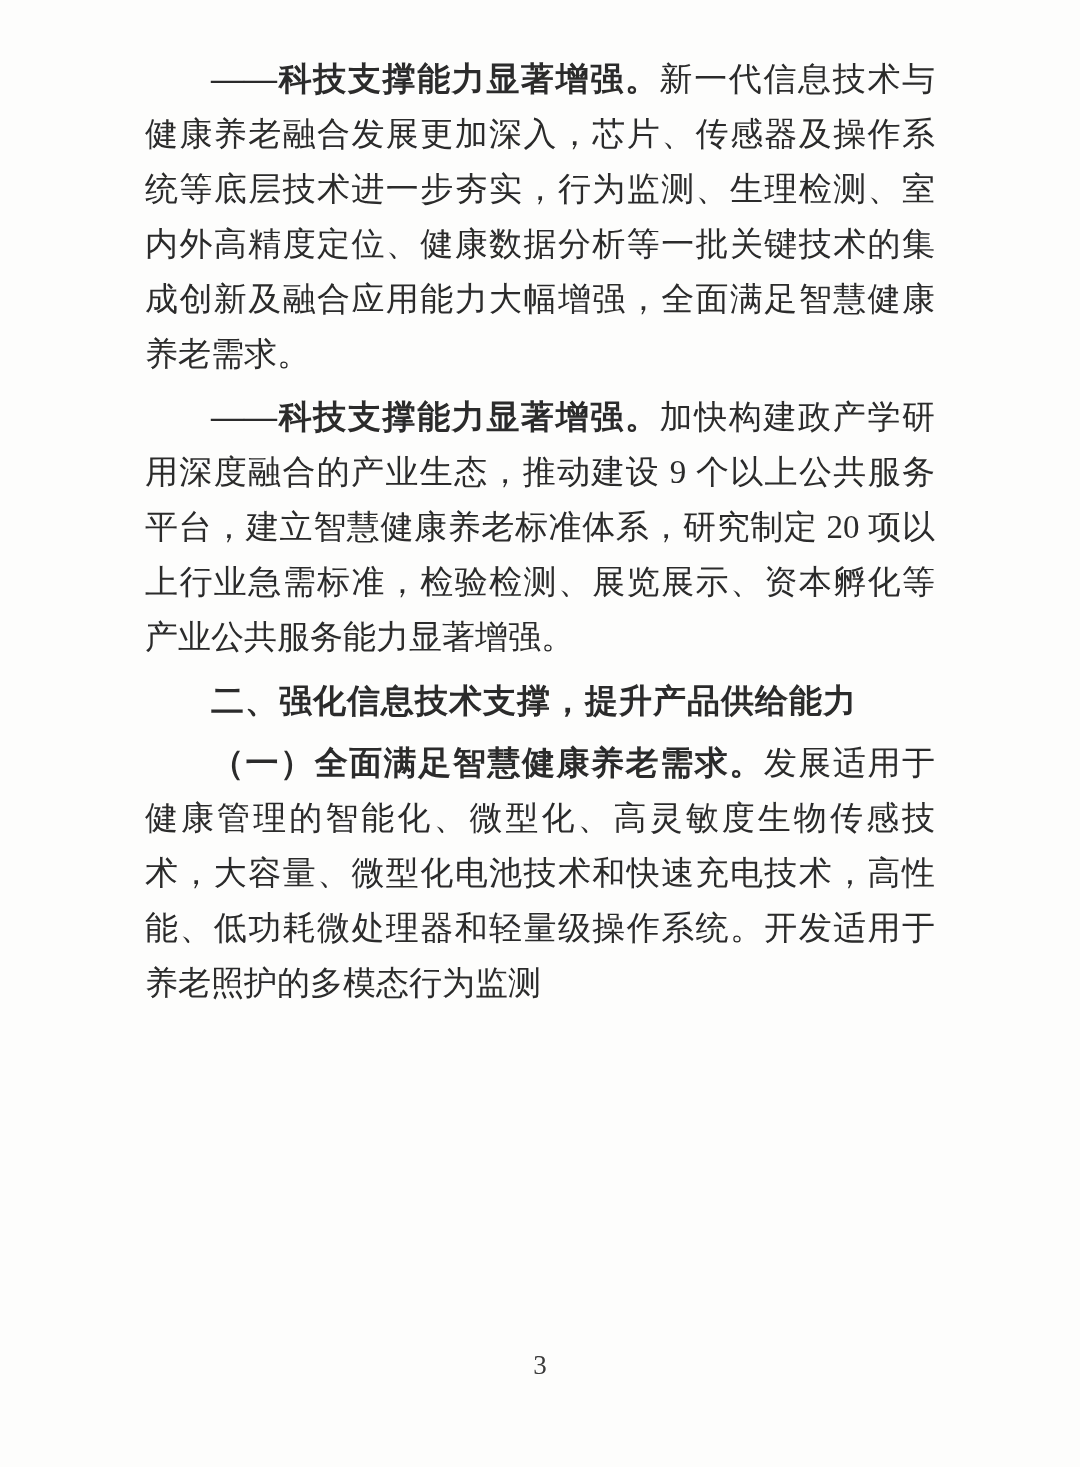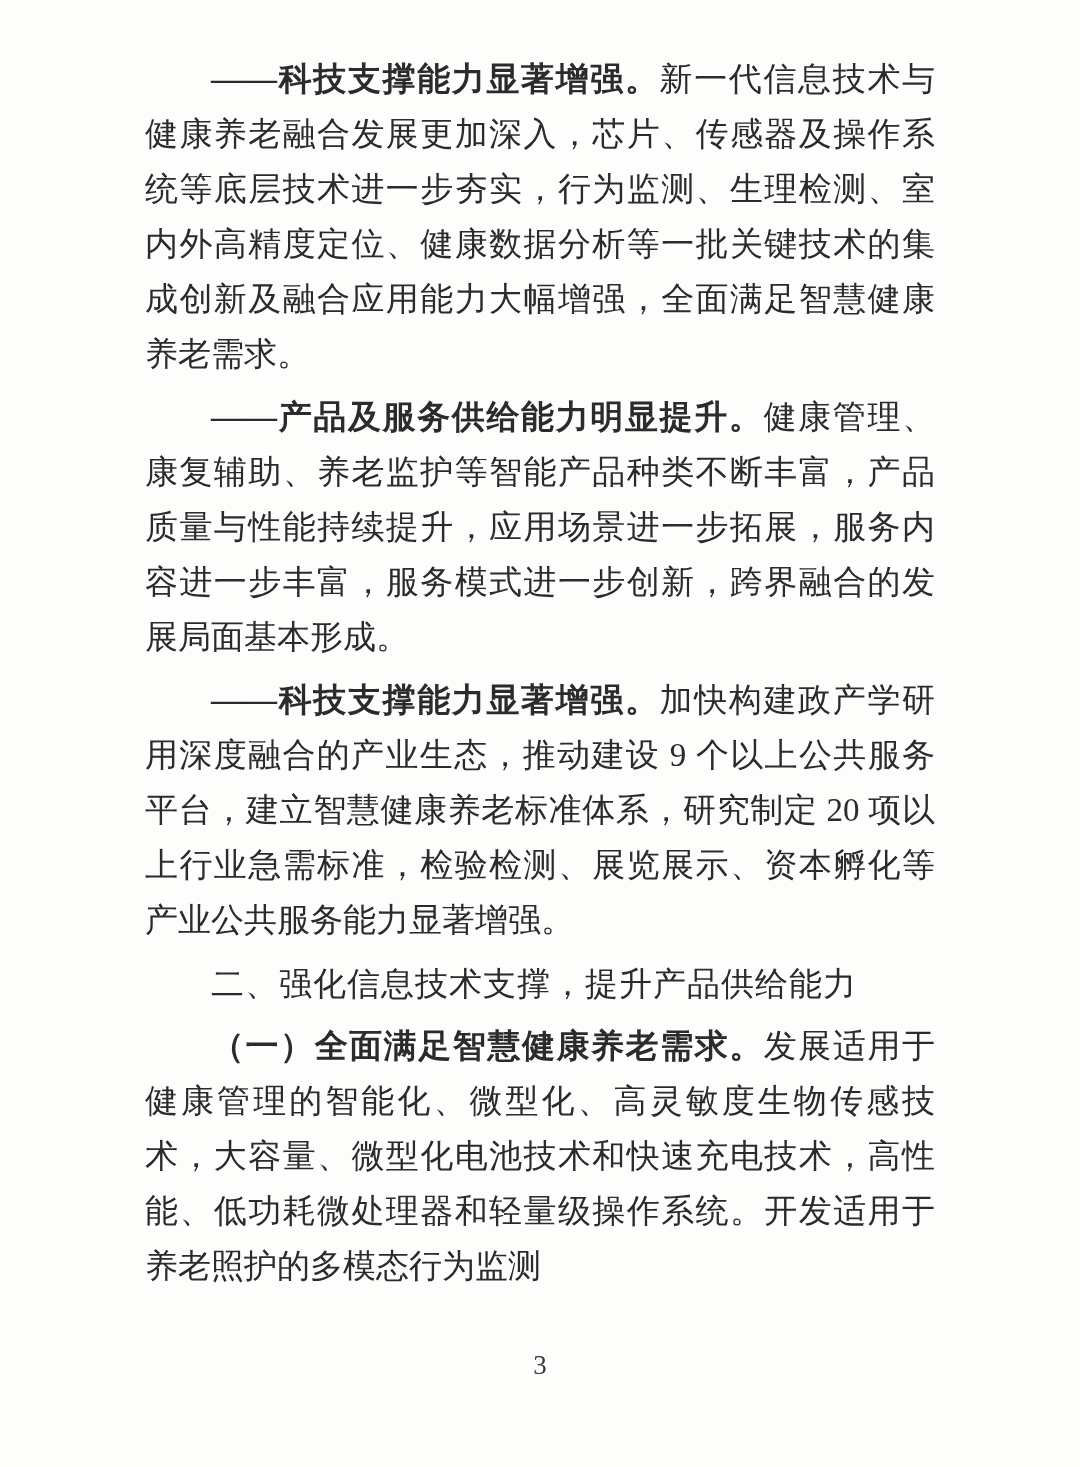--- a/index.html
+++ b/index.html
@@ -28,21 +28,21 @@
   }
   .lead {
     font-weight: 700;
     margin-top: 22px;
   }
   .section-heading {
     margin: 2px 0 8px 0;
     text-indent: 2em;
     font-size: 33px;
     line-height: 55px;
-    font-weight: 400;
+    font-weight: 700;
     font-family: "Liberation Sans", "DejaVu Sans", sans-serif;
     letter-spacing: 1px;
   }
   .page-number {
     position: absolute;
     top: 1348px;
     left: 0;
     width: 100%;
     text-align: center;
     font-size: 27px;
@@ -75,21 +75,20 @@
   }
 </style>
 </head>
 <body>
 
 <div class="page">
   <div class="content">
 
     <p class="para"><span class="lead">——科技支撑能力显著增强。</span><span class="body-text">新一代信息技术与健康养老融合发展更加深入，芯片、传感器及操作系统等底层技术进一步夯实，行为监测、生理检测、室内外高精度定位、健康数据分析等一批关键技术的集成创新及融合应用能力大幅增强，全面满足智慧健康养老需求。</span></p>
 
-    <p class="para"><span class="lead">——产品及服务供给能力明显提升。</span><span class="body-text">健康管理、康复辅助、养老监护等智能产品种类不断丰富，产品质量与性能持续提升，应用场景进一步拓展，服务内容进一步丰富，服务模式进一步创新，跨界融合的发展局面基本形成。</span></p>
 
 
     <p class="para"><span class="lead">——科技支撑能力显著增强。</span><span class="body-text">加快构建政产学研用深度融合的产业生态，推动建设 9 个以上公共服务平台，建立智慧健康养老标准体系，研究制定 20 项以上行业急需标准，检验检测、展览展示、资本孵化等产业公共服务能力显著增强。</span></p>
 
     <h2 class="section-heading">二、强化信息技术支撑，提升产品供给能力</h2>
 
     <p class="para"><span class="lead">（一）全面满足智慧健康养老需求。</span><span class="body-text">发展适用于健康管理的智能化、微型化、高灵敏度生物传感技术，大容量、微型化电池技术和快速充电技术，高性能、低功耗微处理器和轻量级操作系统。开发适用于养老照护的多模态行为监测</span></p>
 
   </div>
 

